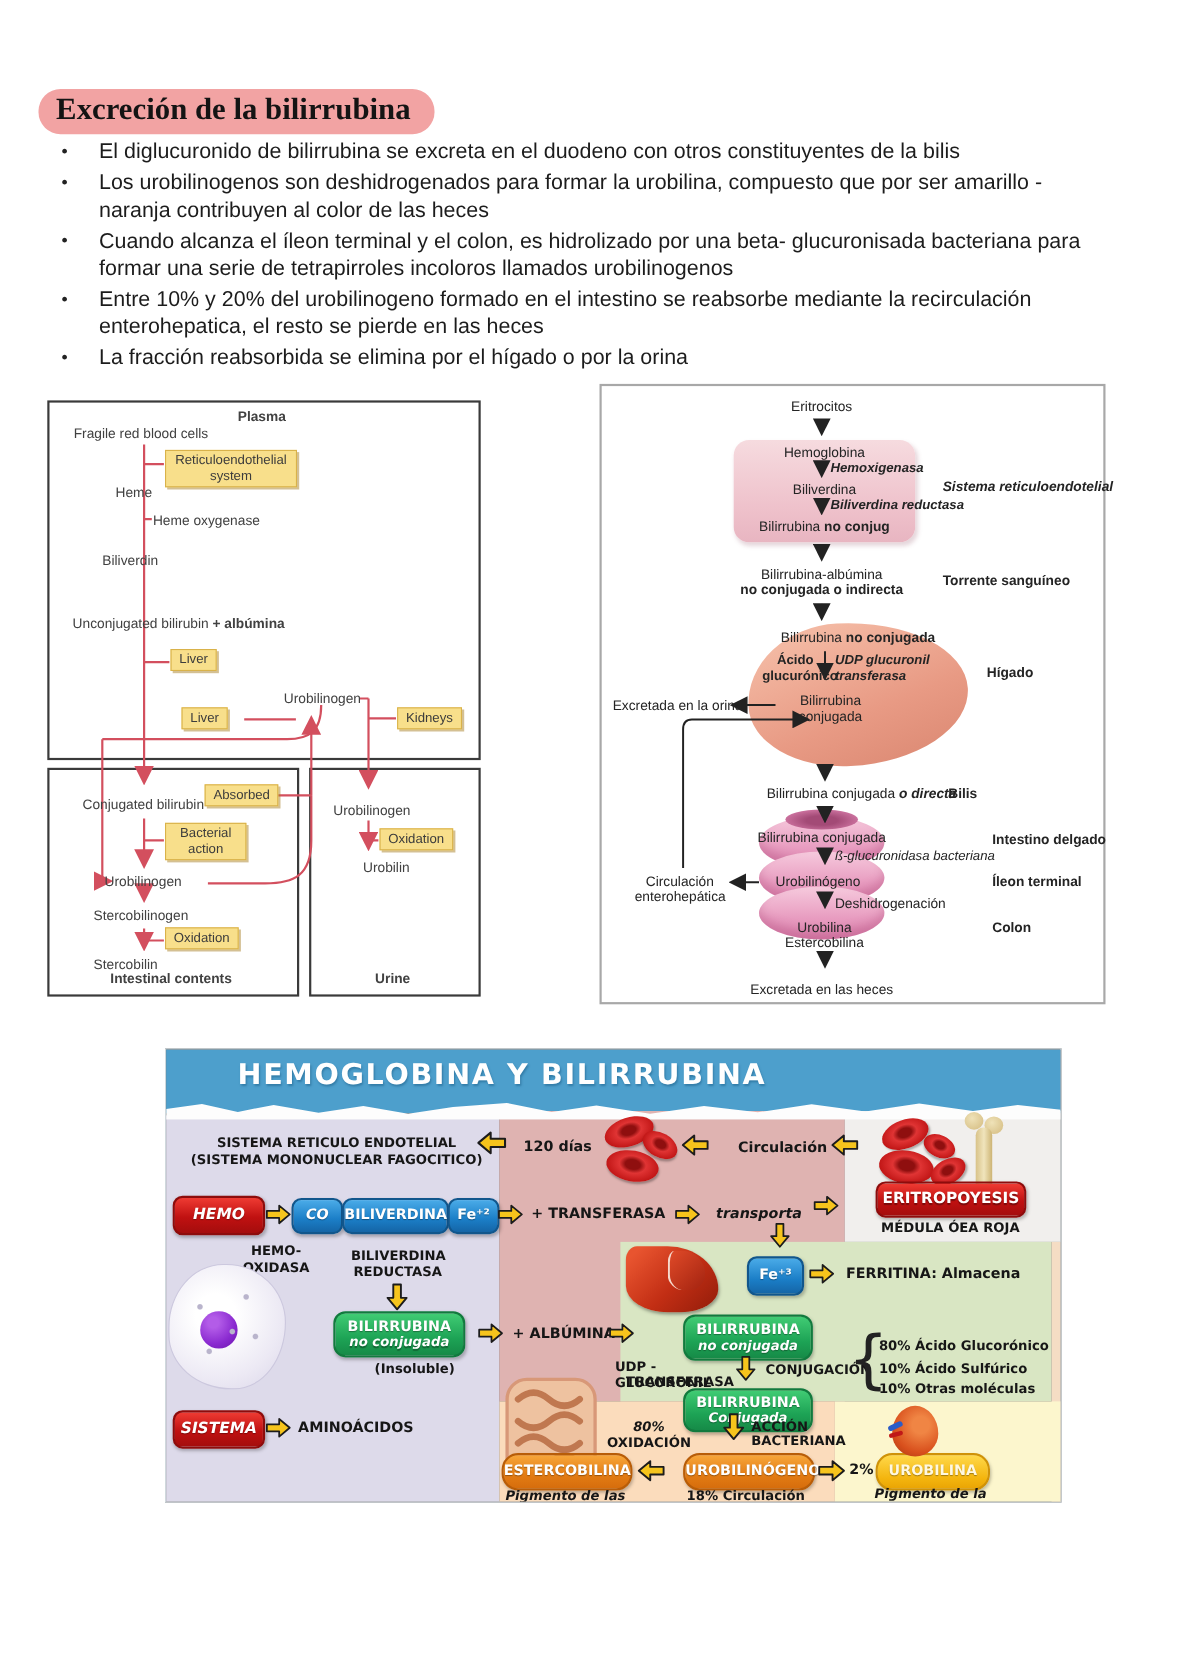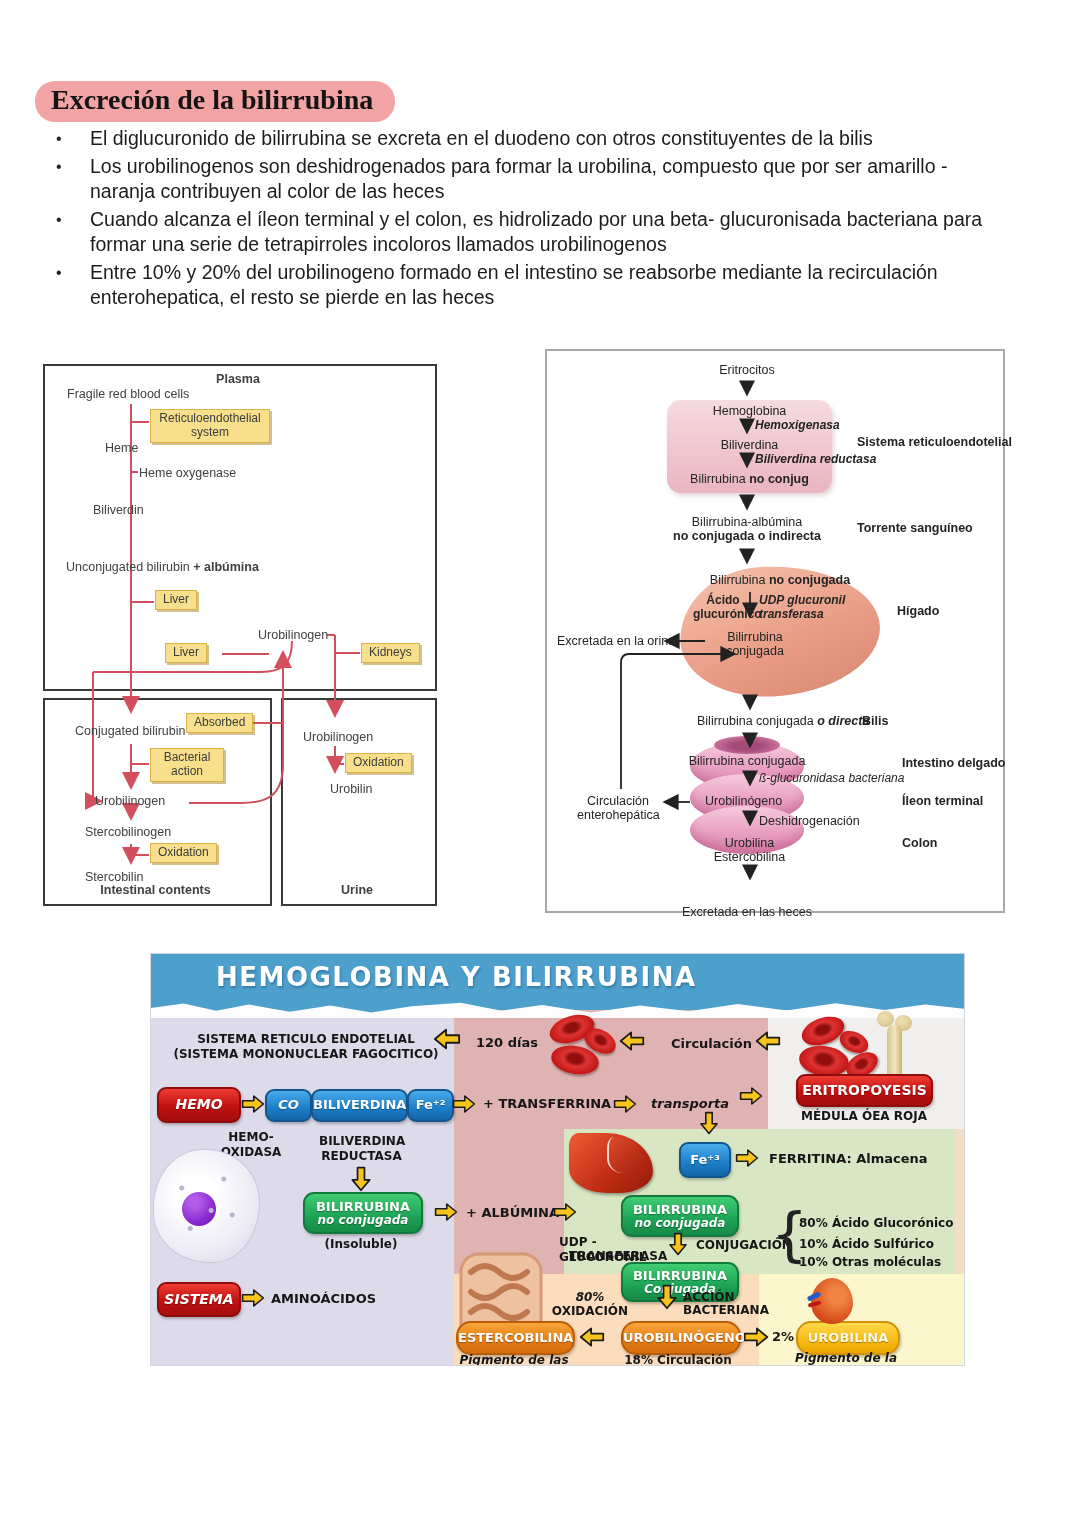--- a/index.html
+++ b/index.html
@@ -83,20 +83,21 @@
 
 <div id="page">
 
   <div id="title">Excreción de la bilirrubina</div>
 
   <ul id="bullets">
     <li>El diglucuronido de bilirrubina se excreta en el duodeno con otros constituyentes de la bilis</li>
     <li>Los urobilinogenos son deshidrogenados para formar la urobilina, compuesto que por ser amarillo - naranja contribuyen al color de las heces</li>
     <li>Cuando alcanza el íleon terminal y el colon, es hidrolizado por una beta- glucuronisada bacteriana para formar una serie de tetrapirroles incoloros llamados urobilinogenos</li>
     <li>Entre 10% y 20% del urobilinogeno formado en el intestino se reabsorbe mediante la recirculación enterohepatica, el resto se pierde en las heces</li>
+    <li>La fracción reabsorbida se elimina por el hígado o por la orina</li>
   </ul>
 
   <div id="ldia">
     <div class="box" style="left:0;top:0;width:390px;height:323px;"></div>
     <div class="box" style="left:0;top:334px;width:225px;height:204px;"></div>
     <div class="box" style="left:238px;top:334px;width:152px;height:204px;"></div>
 
     <svg class="conn" width="394" height="547" viewBox="0 0 394 547">
       <defs>
           <marker id="ra" markerWidth="9" markerHeight="9" refX="7" refY="4.5" orient="auto">
@@ -195,21 +196,21 @@
     </svg>
 
     <div class="t2 c" style="left:150px;top:12px;width:100px;">Eritrocitos</div>
     <div class="t2 c" style="left:120px;top:53px;width:165px;">Hemoglobina</div>
     <div class="t2 b i" style="left:208px;top:68px;font-size:12px;">Hemoxigenasa</div>
     <div class="t2 c" style="left:120px;top:87px;width:165px;">Biliverdina</div>
     <div class="t2 b i" style="left:208px;top:102px;font-size:12px;">Biliverdina reductasa</div>
     <div class="t2 c" style="left:120px;top:121px;width:165px;">
       <span>Bilirrubina</span> <span class="b">no conjug</span>
     </div>
-    <div class="t2 b" style="left:310px;top:84px;">Sistema reticuloendotelial</div>
+    <div class="t2 b" style="left:310px;top:84px;font-style:italic;">Sistema reticuloendotelial</div>
     <div class="t2 c" style="left:115px;top:164px;width:170px;">Bilirrubina-albúmina</div>
     <div class="t2 b c" style="left:115px;top:178px;width:170px;">no conjugada o indirecta</div>
     <div class="t2 b" style="left:310px;top:170px;">Torrente sanguíneo</div>
 
     <div class="t2 c" style="left:135px;top:222px;width:196px;">
       <span>Bilirrubina</span> <span class="b">no conjugada</span>
     </div>
     <div class="t2 b c" style="left:146px;top:243px;width:60px;white-space:normal;font-size:12px;">
       <span>Ácido</span><br><span>glucurónico</span>
     </div>
@@ -233,21 +234,21 @@
     <div class="t2" style="left:212px;top:463px;">Deshidrogenación</div>
     <div class="t2 c" style="left:150px;top:485px;width:105px;">
       <span>Urobilina</span><br><span>Estercobilina</span>
     </div>
     <div class="t2 b" style="left:355px;top:405px;">Intestino delgado</div>
     <div class="t2 b" style="left:355px;top:443px;">Íleon terminal</div>
     <div class="t2 b" style="left:355px;top:485px;">Colon</div>
     <div class="t2 c" style="left:30px;top:443px;width:82px;">
       <span>Circulación</span><br><span>enterohepática</span>
     </div>
-    <div class="t2 c" style="left:125px;top:554px;width:150px;">Excretada en las heces</div>
+    <div class="t2 c" style="left:125px;top:542px;width:150px;">Excretada en las heces</div>
   </div>
 
   <div id="info">
     <div class="panel" style="left:0;top:0;width:815px;height:58px;background:#4d9fcc;"></div>
     <div class="panel" style="left:0;top:60px;width:303px;height:353px;background:#dddaea;"></div>
     <div class="panel" style="left:303px;top:56px;width:314px;height:264px;background:#dfb3b1;"></div>
     <div class="panel" style="left:617px;top:56px;width:198px;height:119px;background:#f1efed;"></div>
     <div class="panel" style="left:413px;top:175px;width:392px;height:145px;background:#d9e6c3;"></div>
     <div class="panel" style="left:805px;top:175px;width:10px;height:238px;background:#f5ddc4;"></div>
     <div class="panel" style="left:303px;top:320px;width:305px;height:93px;background:#fbdcbc;"></div>
@@ -296,21 +297,21 @@
         </svg>
       </div>
     <div class="bb" style="left:114px;top:135px;width:43px;height:29px;font-style:italic;">CO</div>
     <div class="bb" style="left:160px;top:135px;width:93px;height:29px;">BILIVERDINA</div>
     <div class="bb" style="left:256px;top:135px;width:43px;height:29px;">Fe⁺²</div>
     <div class="ba" style="left:301px;top:138px;width:24px;height:24px;">
         <svg viewBox="0 0 30 26" width="100%" height="100%" style="display:block">
           <path d="M2 9 H16 V3 L28 13 L16 23 V17 H2 Z" fill="#f6c41c" stroke="#1c1c1c" stroke-width="2" stroke-linejoin="round" transform=""></path>
         </svg>
       </div>
-    <div class="lbl" style="left:332px;top:142px;">+ TRANSFERRINA</div>
+    <div class="lbl" style="left:332px;top:142px;">+ TRANSFERASA</div>
     <div class="ba" style="left:462px;top:138px;width:24px;height:24px;">
         <svg viewBox="0 0 30 26" width="100%" height="100%" style="display:block">
           <path d="M2 9 H16 V3 L28 13 L16 23 V17 H2 Z" fill="#f6c41c" stroke="#1c1c1c" stroke-width="2" stroke-linejoin="round" transform=""></path>
         </svg>
       </div>
     <div class="lbl" style="left:500px;top:142px;font-style:italic;">transporta</div>
     <div class="ba" style="left:588px;top:130px;width:24px;height:24px;">
         <svg viewBox="0 0 30 26" width="100%" height="100%" style="display:block">
           <path d="M2 9 H16 V3 L28 13 L16 23 V17 H2 Z" fill="#f6c41c" stroke="#1c1c1c" stroke-width="2" stroke-linejoin="round" transform=""></path>
         </svg>
@@ -338,21 +339,21 @@
       </div>
     <div class="lbl" style="left:618px;top:197px;">FERRITINA: Almacena</div>
 
     <div id="macro">
         <span id="nucleus"></span>
       </div>
     <div class="gb" style="left:152px;top:238px;width:116px;height:38px;">
       <span>BILIRRUBINA</span>
         <span class="l2 i">no conjugada</span>
     </div>
-    <div class="cap" style="left:160px;top:283px;width:100px;">(Insoluble)</div>
+    <div class="cap" style="left:176px;top:283px;width:100px;">(Insoluble)</div>
     <div class="ba" style="left:283px;top:246px;width:24px;height:24px;">
         <svg viewBox="0 0 30 26" width="100%" height="100%" style="display:block">
           <path d="M2 9 H16 V3 L28 13 L16 23 V17 H2 Z" fill="#f6c41c" stroke="#1c1c1c" stroke-width="2" stroke-linejoin="round" transform=""></path>
         </svg>
       </div>
     <div class="lbl" style="left:315px;top:251px;">+ ALBÚMINA</div>
     <div class="ba" style="left:402px;top:246px;width:24px;height:24px;">
         <svg viewBox="0 0 30 26" width="100%" height="100%" style="display:block">
           <path d="M2 9 H16 V3 L28 13 L16 23 V17 H2 Z" fill="#f6c41c" stroke="#1c1c1c" stroke-width="2" stroke-linejoin="round" transform=""></path>
         </svg>

